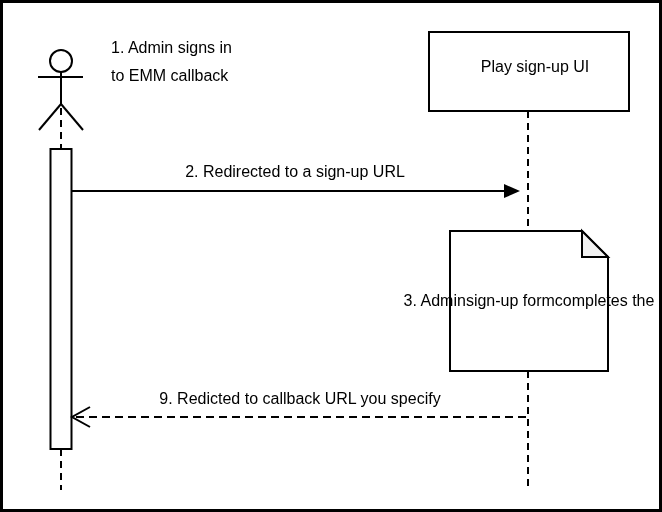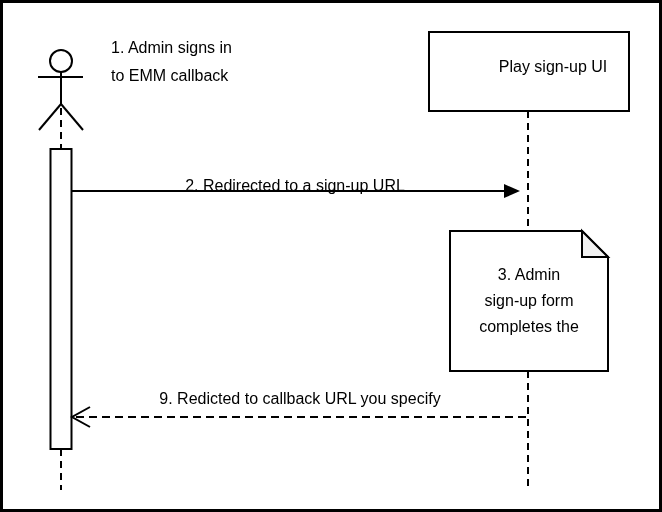--- a/index.html
+++ b/index.html
@@ -25,28 +25,28 @@
   .solid-head{fill:var(--stroke);stroke:none;}
   .frame{stroke:var(--stroke);stroke-width:3;fill:none;}
   .label{
     position:absolute;
     font-size:16px;
     line-height:26px;
     white-space:nowrap;
   }
   .actor-label{left:111px;top:34px;line-height:28px;text-align:left;}
   .participant-label{
-    left:453px;top:32px;width:200px;height:70px;
+    left:435px;top:32px;width:200px;height:70px;
     display:flex;align-items:center;justify-content:center;border-radius:13px;
   }
-  .msg2-label{left:71px;top:159px;width:448px;text-align:center;margin-top:14px;}
+  .msg2-label{left:71px;top:159px;width:448px;text-align:center;}
   .msg4-label{left:72px;top:386px;width:456px;text-align:center;}
   .note-label{
     left:450px;top:231px;width:158px;height:140px;
-    display:flex;flex-direction:column;align-items:center;justify-content:center;
+    display:flex;flex-direction:row;align-items:center;justify-content:center;
     text-align:center;
   }
 </style>
 </head>
 <body>
 
 <div class="canvas">
 
   <svg width="662" height="512" viewBox="0 0 662 512">
 

